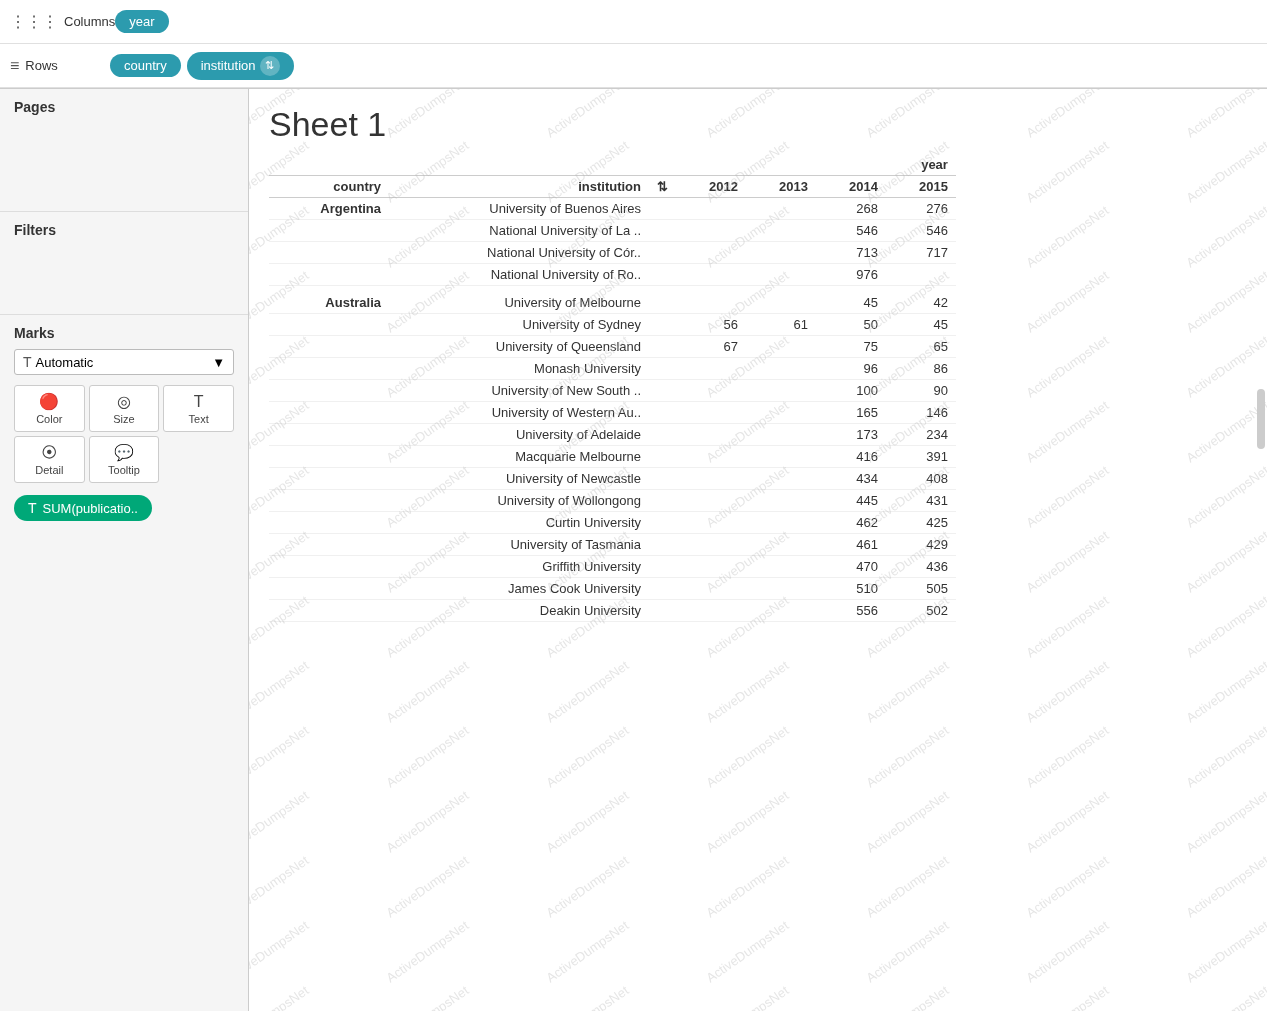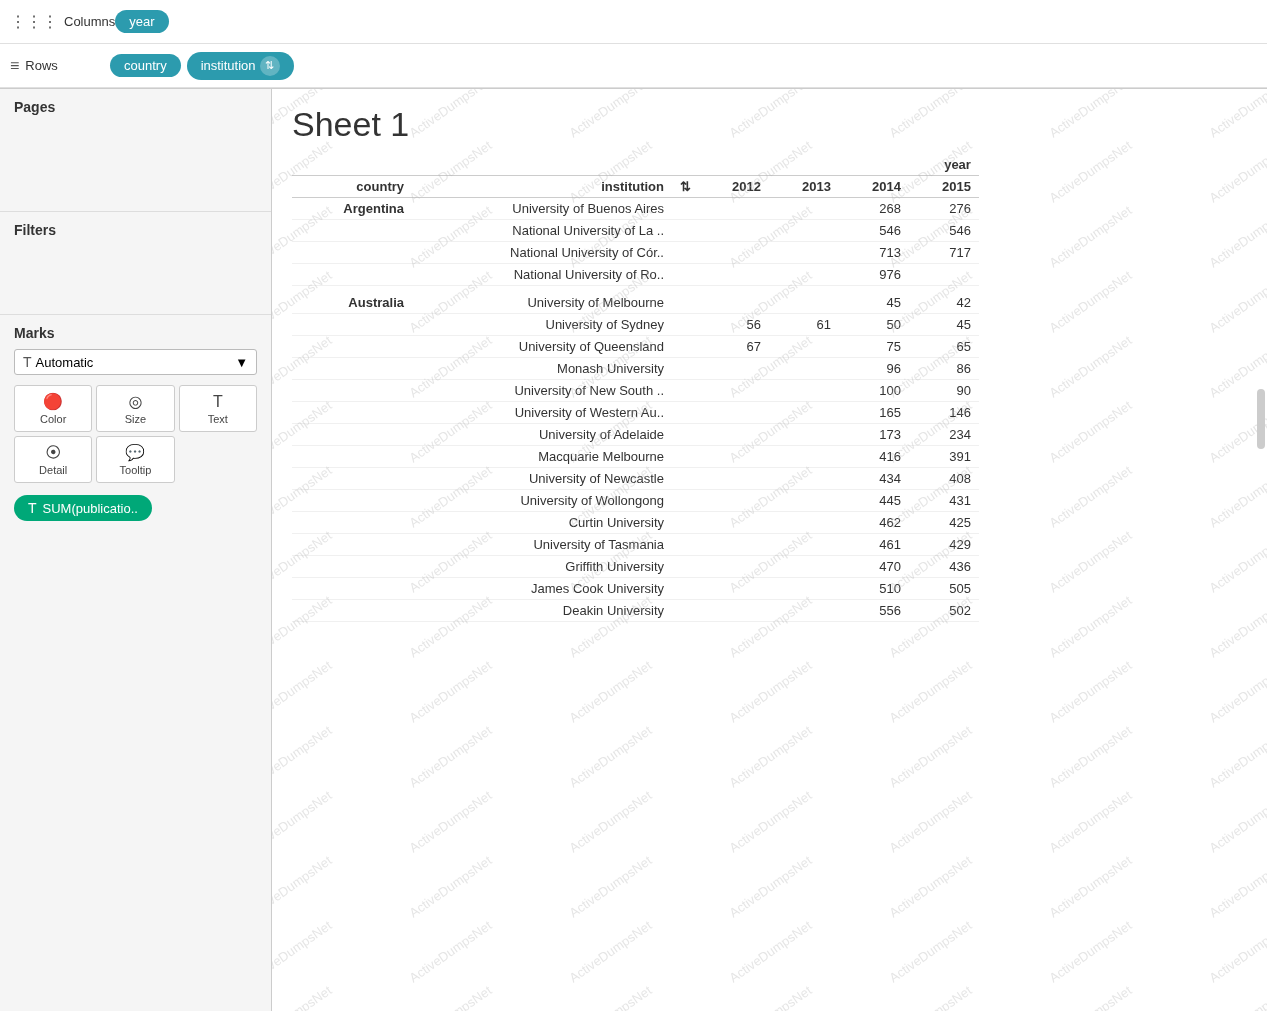--- a/index.html
+++ b/index.html
@@ -8,21 +8,21 @@
     .top-bar { display: flex; flex-direction: column; background: #fff; border-bottom: 1px solid #ccc; }
     .shelf-row { display: flex; align-items: center; padding: 6px 10px; border-bottom: 1px solid #e0e0e0; min-height: 44px; }
     .shelf-label { display: flex; align-items: center; gap: 6px; font-size: 13px; color: #333; min-width: 100px; }
     .shelf-icon { font-size: 16px; color: #555; }
     .shelf-pill { background: #2c9bae; color: #fff; border-radius: 20px; padding: 4px 14px; font-size: 13px; margin-right: 6px; display: inline-flex; align-items: center; gap: 4px; }
     .shelf-pill-sort { display: inline-flex; align-items: center; justify-content: center; background: rgba(255,255,255,0.25); border-radius: 50%; width: 20px; height: 20px; font-size: 11px; }
 
     .main-area { display: flex; flex: 1; overflow: hidden; }
 
     
-    .sidebar { width: 272px; background: #f5f5f5; border-right: 1px solid #ccc; display: flex; flex-direction: column; }
+    .sidebar { width: 249px; background: #f5f5f5; border-right: 1px solid #ccc; display: flex; flex-direction: column; }
     .sidebar-section { padding: 10px 14px; border-bottom: 1px solid #ddd; }
     .sidebar-title { font-weight: 600; font-size: 14px; color: #333; margin-bottom: 6px; }
     .sidebar-content-area { flex: 1; min-height: 80px; }
 
     
     .marks-section { padding: 10px 14px; }
     .marks-title { font-weight: 600; font-size: 14px; color: #333; margin-bottom: 8px; }
     .marks-dropdown { display: flex; align-items: center; background: #fff; border: 1px solid #bbb; border-radius: 3px; padding: 4px 8px; margin-bottom: 10px; font-size: 13px; gap: 4px; }
     .marks-dropdown-icon { font-size: 14px; color: #555; }
     .marks-grid { display: grid; grid-template-columns: 1fr 1fr 1fr; gap: 4px; margin-bottom: 8px; }

